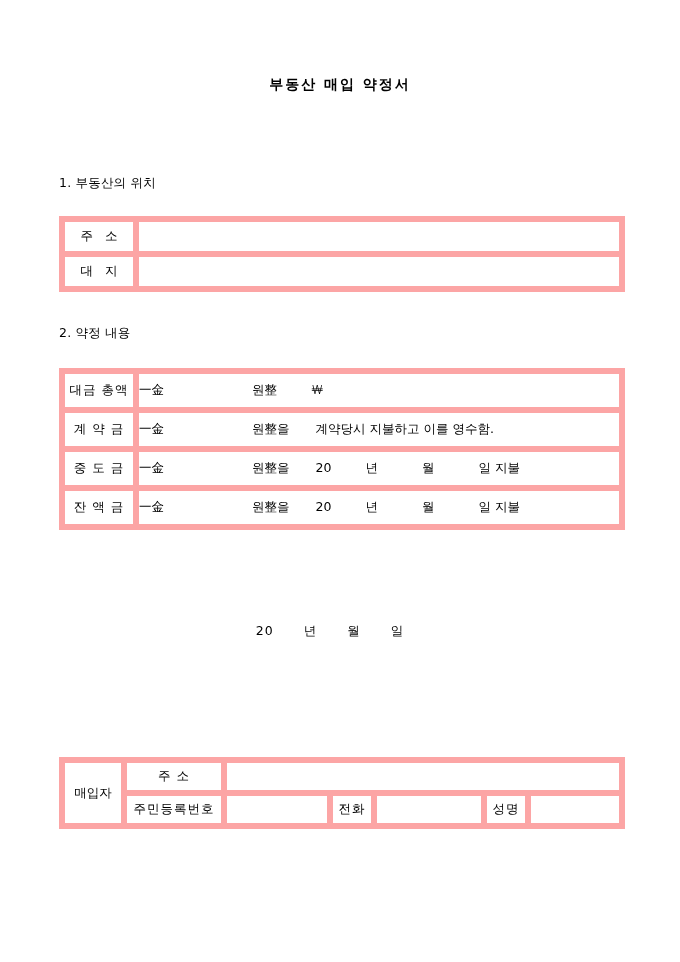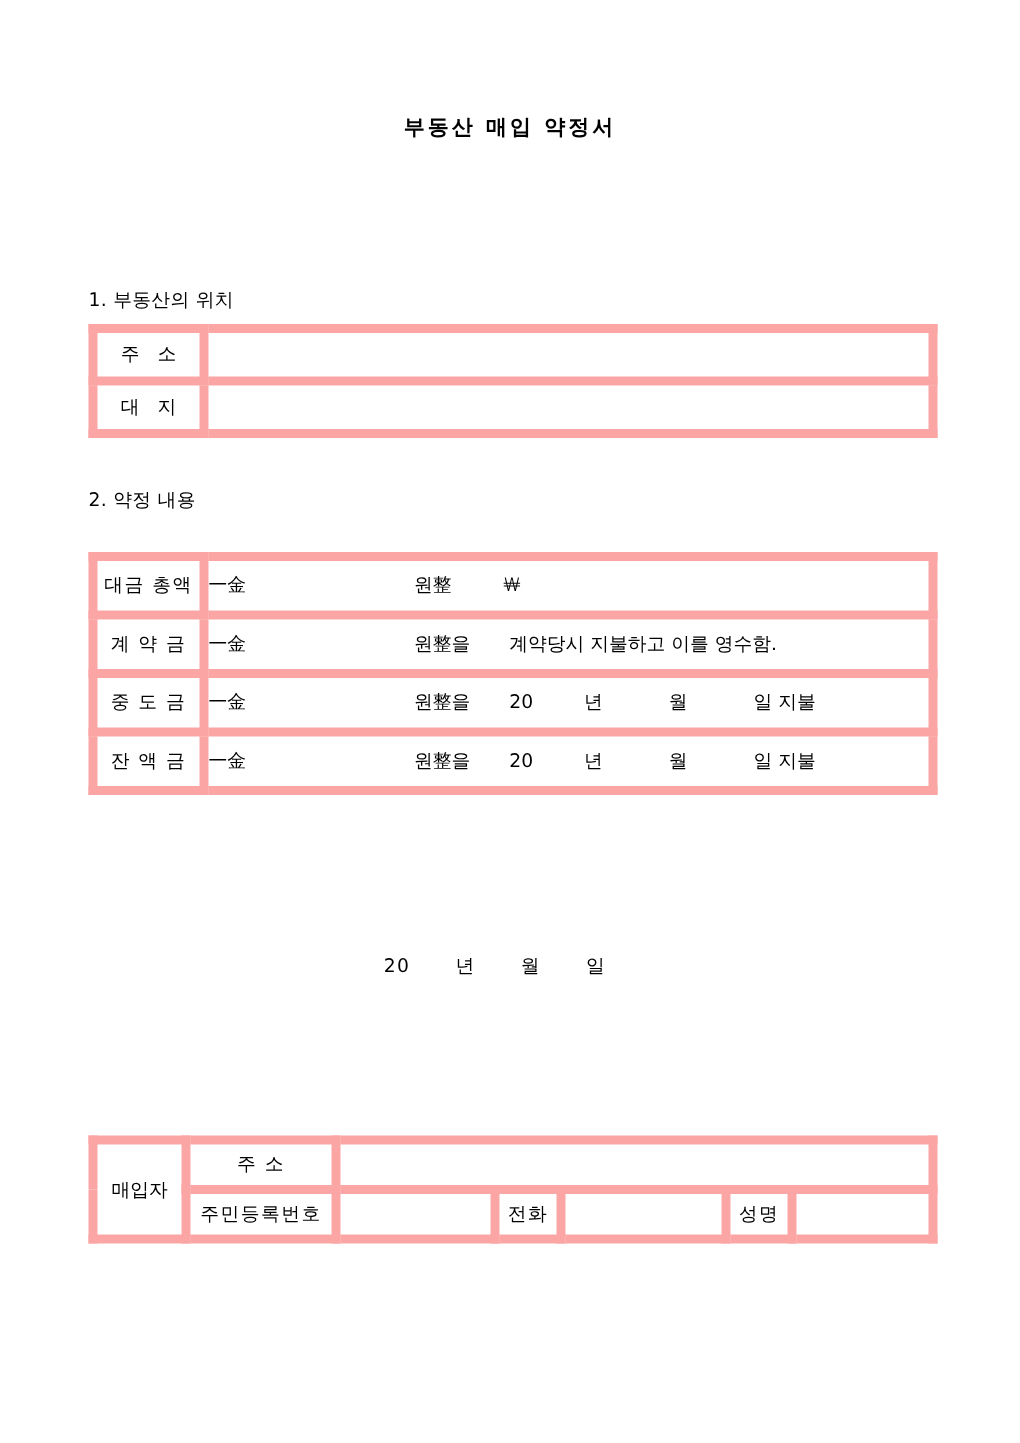--- a/index.html
+++ b/index.html
@@ -37,21 +37,21 @@
     left: 59px;
     font-size: 12.5px;
     letter-spacing: 0.2px;
   }
   .section-label {
     position: absolute;
     left: 59px;
     font-size: 12.5px;
     letter-spacing: 0.2px;
   }
-  .sec1-label { top: 192px; }
+  .sec1-label { top: 175px; }
   .sec2-label { top: 325px; }
   .sec2-sub   { top: 346px; }
 
   table.grid {
     position: absolute;
     border-collapse: collapse;
     table-layout: fixed;
   }
   table.grid td {
     border: 6px solid #fca5a5;
@@ -84,32 +84,32 @@
     left: 59px;
     width: 560px;
   }
   #table-terms td { height: 33px; }
   .amt-cell {
     padding-left: 10px;
     white-space: nowrap;
   }
   .amt-cell .won {
     display: inline-block;
-    margin-left: 112px;
+    margin-left: 88px;
   }
   .amt-cell .tail {
     display: inline-block;
   }
   .sp-3 { display: inline-block; width: 26px; }
   .sp-4 { display: inline-block; width: 34px; }
   .sp-5 { display: inline-block; width: 44px; }
 
   .date-line {
     position: absolute;
-    top: 636px;
+    top: 623px;
     left: 0;
     width: 660px;
     text-align: center;
     font-size: 12.5px;
     letter-spacing: 1px;
   }
   .date-line .gap { display: inline-block; width: 30px; }
 
   
   #table-buyer {

